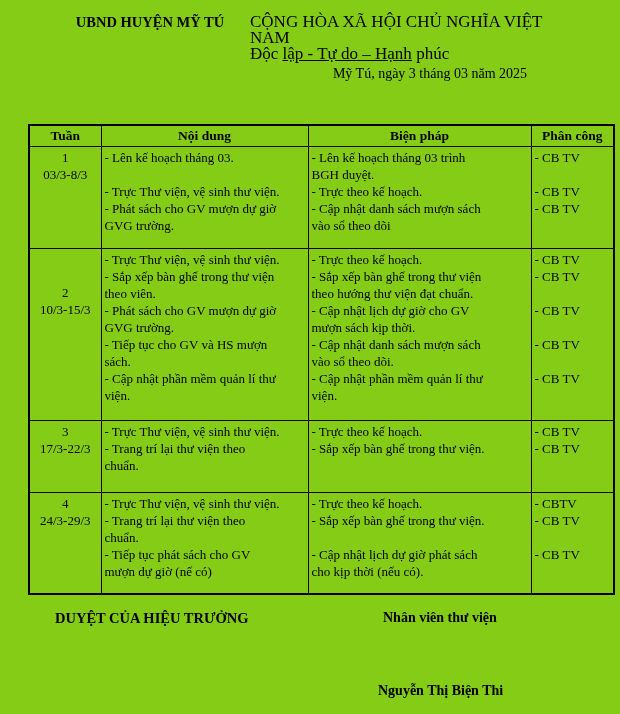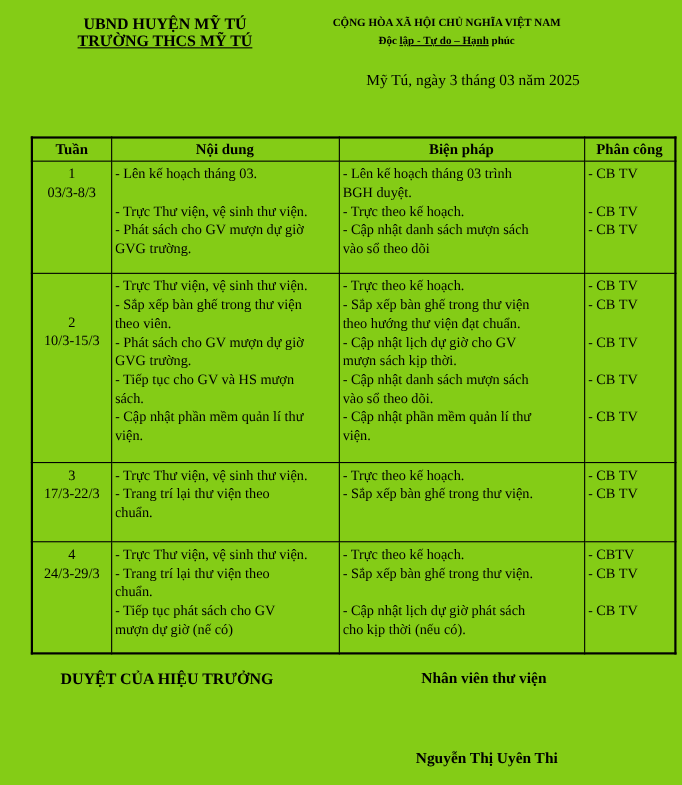--- a/index.html
+++ b/index.html
@@ -24,23 +24,22 @@
     text-align: center;
     font-weight: bold;
     font-size: 14.5px;
     line-height: 16px;
   }
   .hdr-right {
     position: absolute;
     top: 14px;
     left: 250px;
     width: 312px;
-    text-align: center;
-    font-weight: bold;
-    font-size: 10px;
+    font-weight: normal;
+    font-size: 17px;
     line-height: 16px;
   }
   .underline { text-decoration: underline; }
   .date-line {
     position: absolute;
     top: 66px;
     left: 280px;
     width: 300px;
     text-align: center;
     font-size: 14px;
@@ -121,21 +120,20 @@
     font-size: 14px;
   }
 </style>
 </head>
 <body>
 
 <div class="page">
 
   <div class="hdr-left">
     <div>UBND HUYỆN MỸ TÚ</div>
-    <div class="underline">TRƯỜNG THCS MỸ TÚ</div>
   </div>
 
   <div class="hdr-right">
     <div>CỘNG HÒA XÃ HỘI CHỦ NGHĨA VIỆT NAM</div>
     <div><span>Độc </span><span class="underline">lập - Tự do – Hạnh</span><span> phúc</span></div>
   </div>
 
   <div class="date-line">Mỹ Tú, ngày 3 tháng 03 năm 2025</div>
 
 
@@ -262,15 +260,15 @@
             <div class="ln">- CB TV</div>
             <div class="ln"></div>
             <div class="ln">- CB TV</div>
           </td>
         </tr>
       </tbody>
   </table>
 
   <div class="footer-left">DUYỆT CỦA HIỆU TRƯỞNG</div>
   <div class="footer-right">Nhân viên thư viện</div>
-  <div class="footer-name">Nguyễn Thị Uyên Thi</div>
+  <div class="footer-name">Nguyễn Thị Biện Thi</div>
 
 </div>
 
 </body></html>

